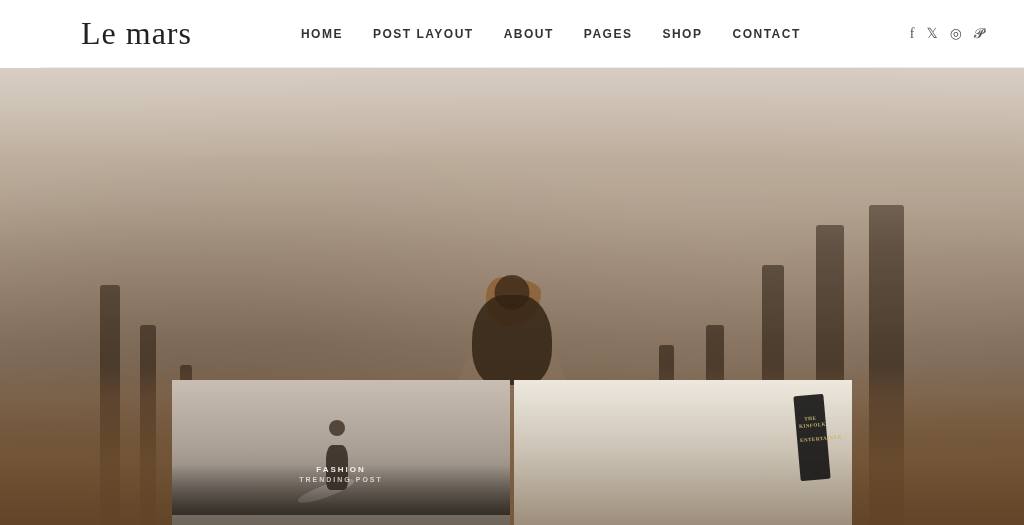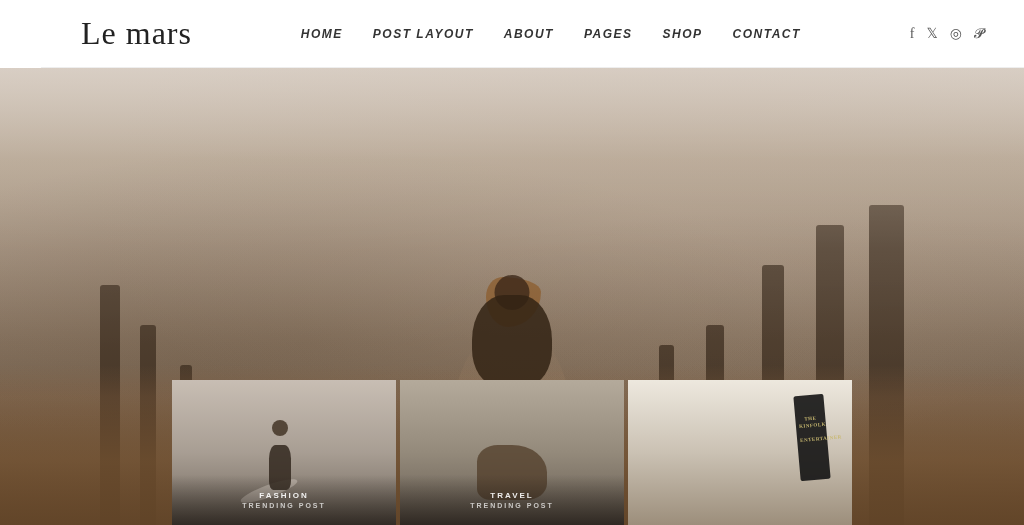--- a/index.html
+++ b/index.html
@@ -33,21 +33,20 @@
       font-weight: normal;
       color: #222;
       letter-spacing: 1px;
       white-space: nowrap;
     }
 
     nav {
       display: flex;
       align-items: center;
       gap: 30px;
-      font-style: italic;
     }
 
     nav a {
       font-family: Arial, sans-serif;
       font-size: 12px;
       font-weight: 700;
       letter-spacing: 1.5px;
       text-transform: uppercase;
       color: #333;
       text-decoration: none;
@@ -283,27 +282,27 @@
       font-size: 5px;
       font-weight: bold;
       color: #c8b870;
       letter-spacing: 0.5px;
       line-height: 1.4;
       text-transform: uppercase;
     }
 
     .card-overlay {
       position: absolute;
-      bottom: 0; left: 0; right: 0;
+      bottom: 10px; left: 0; right: 0;
       height: 50px;
       background: linear-gradient(to top, rgba(30,25,20,0.75) 0%, transparent 100%);
       display: flex;
       flex-direction: column;
       align-items: center;
-      justify-content: center;
+      justify-content: flex-start;
     }
 
     .card-category {
       font-family: Arial, sans-serif;
       font-size: 8px;
       font-weight: 800;
       letter-spacing: 2px;
       text-transform: uppercase;
       color: rgba(255,255,255,0.9);
       margin-bottom: 2px;
@@ -417,28 +416,20 @@
       <div class="surfer-body">
         <div class="surfer-head"></div>
         <div class="surfer-torso"></div>
       </div>
       <div class="card-overlay">
         <div class="card-category">FASHION</div>
         <div class="card-subtitle">TRENDING POST</div>
       </div>
     </div>
 
-    <div class="card">
-      <div class="card-bg card-2-bg"></div>
-      <div class="card-horse"></div>
-      <div class="card-overlay">
-        <div class="card-category">TRAVEL</div>
-        <div class="card-subtitle">TRENDING POST</div>
-      </div>
-    </div>
 
     <div class="card">
       <div class="card-bg card-3-bg"></div>
       <div class="card-book">
         <div class="card-book-text">
           THE<br>KINFOLK<br><br>ENTERTAINER
         </div>
       </div>
     </div>
 

